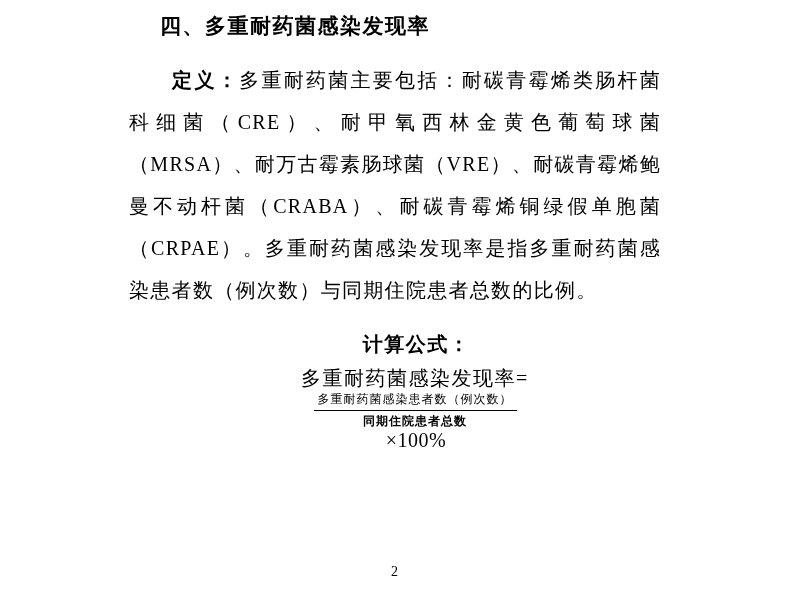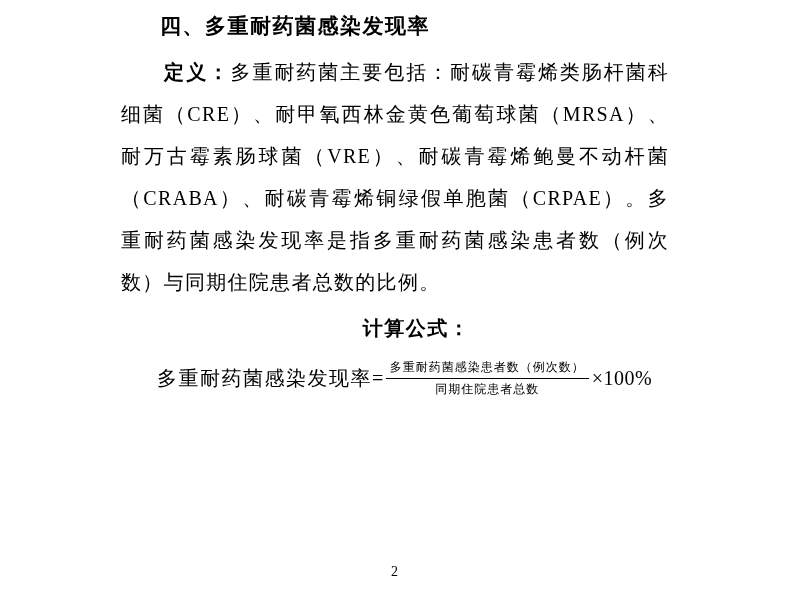--- a/index.html
+++ b/index.html
@@ -20,21 +20,21 @@
     margin:0;
     font-family:"Liberation Sans","DejaVu Sans",sans-serif;
     font-size:21px;
     font-weight:700;
     line-height:42px;
     letter-spacing:1.5px;
     text-indent:43px;
     white-space:nowrap;
   }
   .para {
-    margin:4px;
+    margin:12px;
     font-size:20px;
     line-height:42px;
     letter-spacing:1.3px;
     text-align:justify;
     text-align-last:left;
     text-indent:43px;
   }
   .lbl {
     font-weight:700;
     font-family:"Liberation Sans","DejaVu Sans",sans-serif;
@@ -47,36 +47,38 @@
     text-indent:43px;
     text-align:center;
   }
   .formula-row {
     height:58px;
     display:flex;
     align-items:center;
     margin-left:40px;
     font-size:20px;
     letter-spacing:1.5px;
+    flex-direction:column;
   }
   .frac {
     display:inline-flex;
     flex-direction:column;
     align-items:center;
     font-size:12px;
     letter-spacing:1px;
     margin:0 1px;
     line-height:1.25;
   }
   .frac-num {
     border-bottom:1.5px solid #000;
     padding:0 4px 3px 4px;
   }
   .frac-den {
     padding-top:3px;
+    font-weight:bold;
   }
   .times {
     font-size:20px;
     letter-spacing:0.5px;
     margin-left:2px;
     font-family:"Liberation Serif","DejaVu Serif",serif;
   }
   .page-number {
     position:absolute;
     left:0; right:0;

